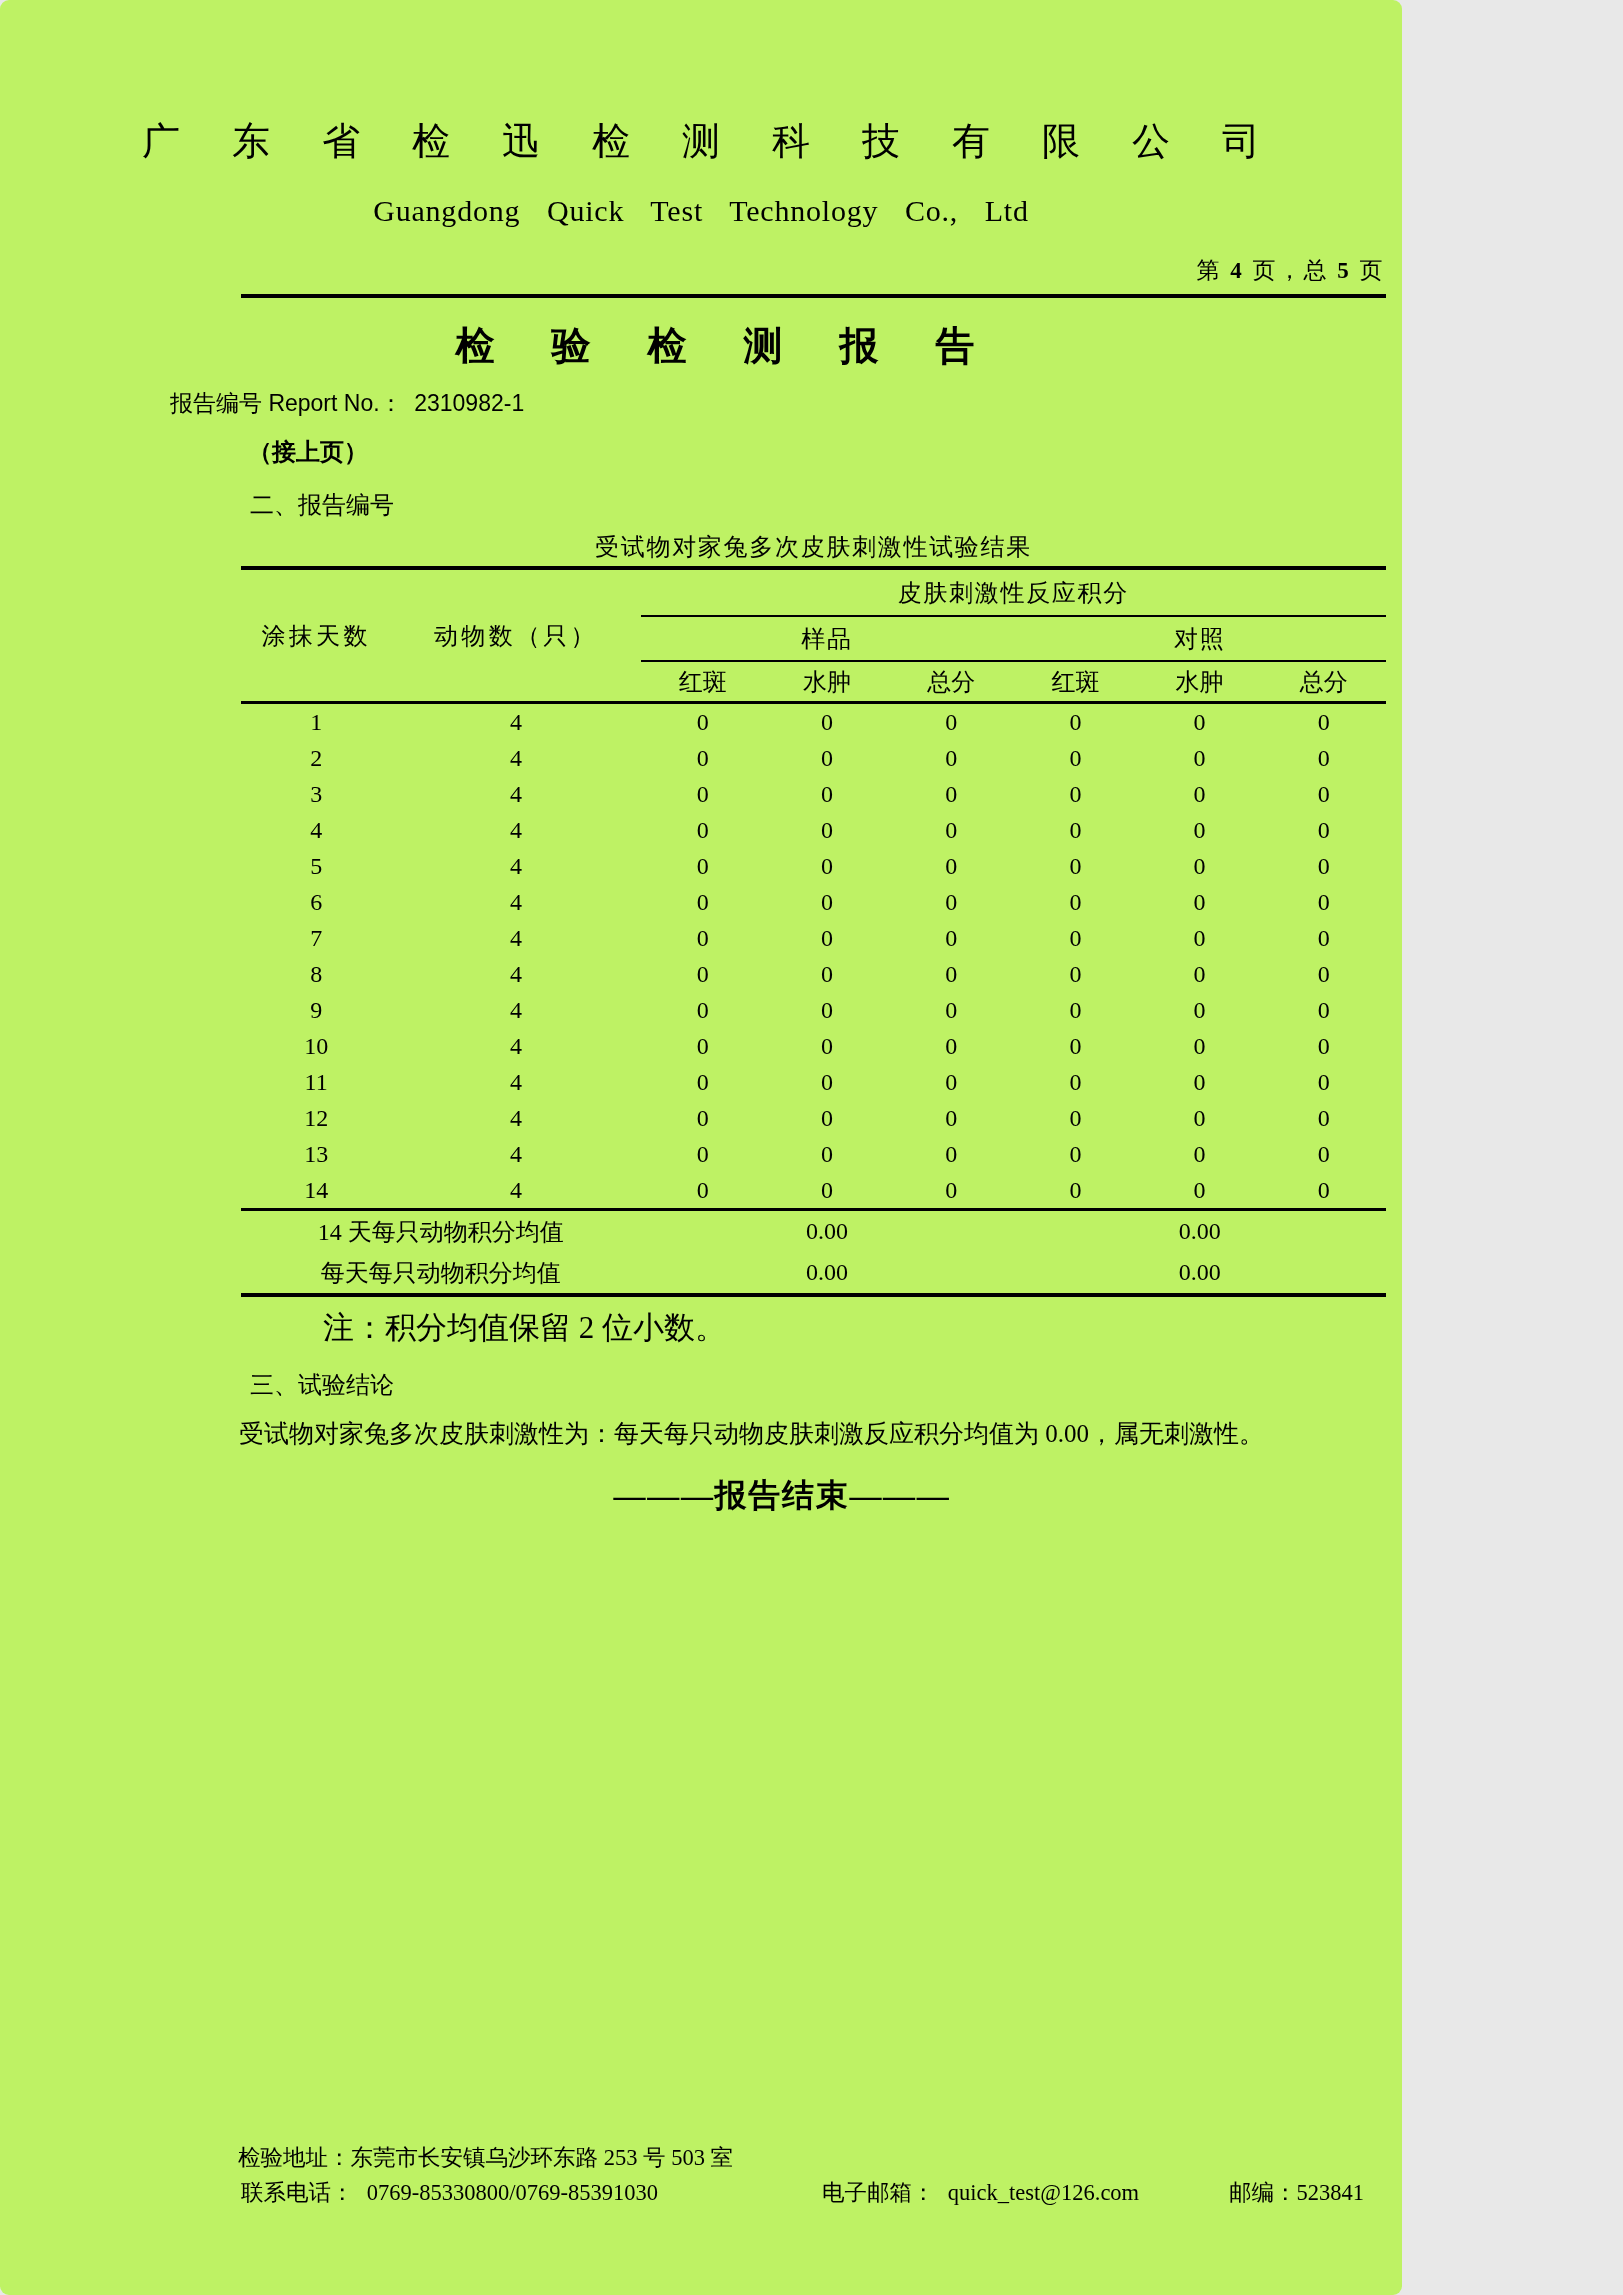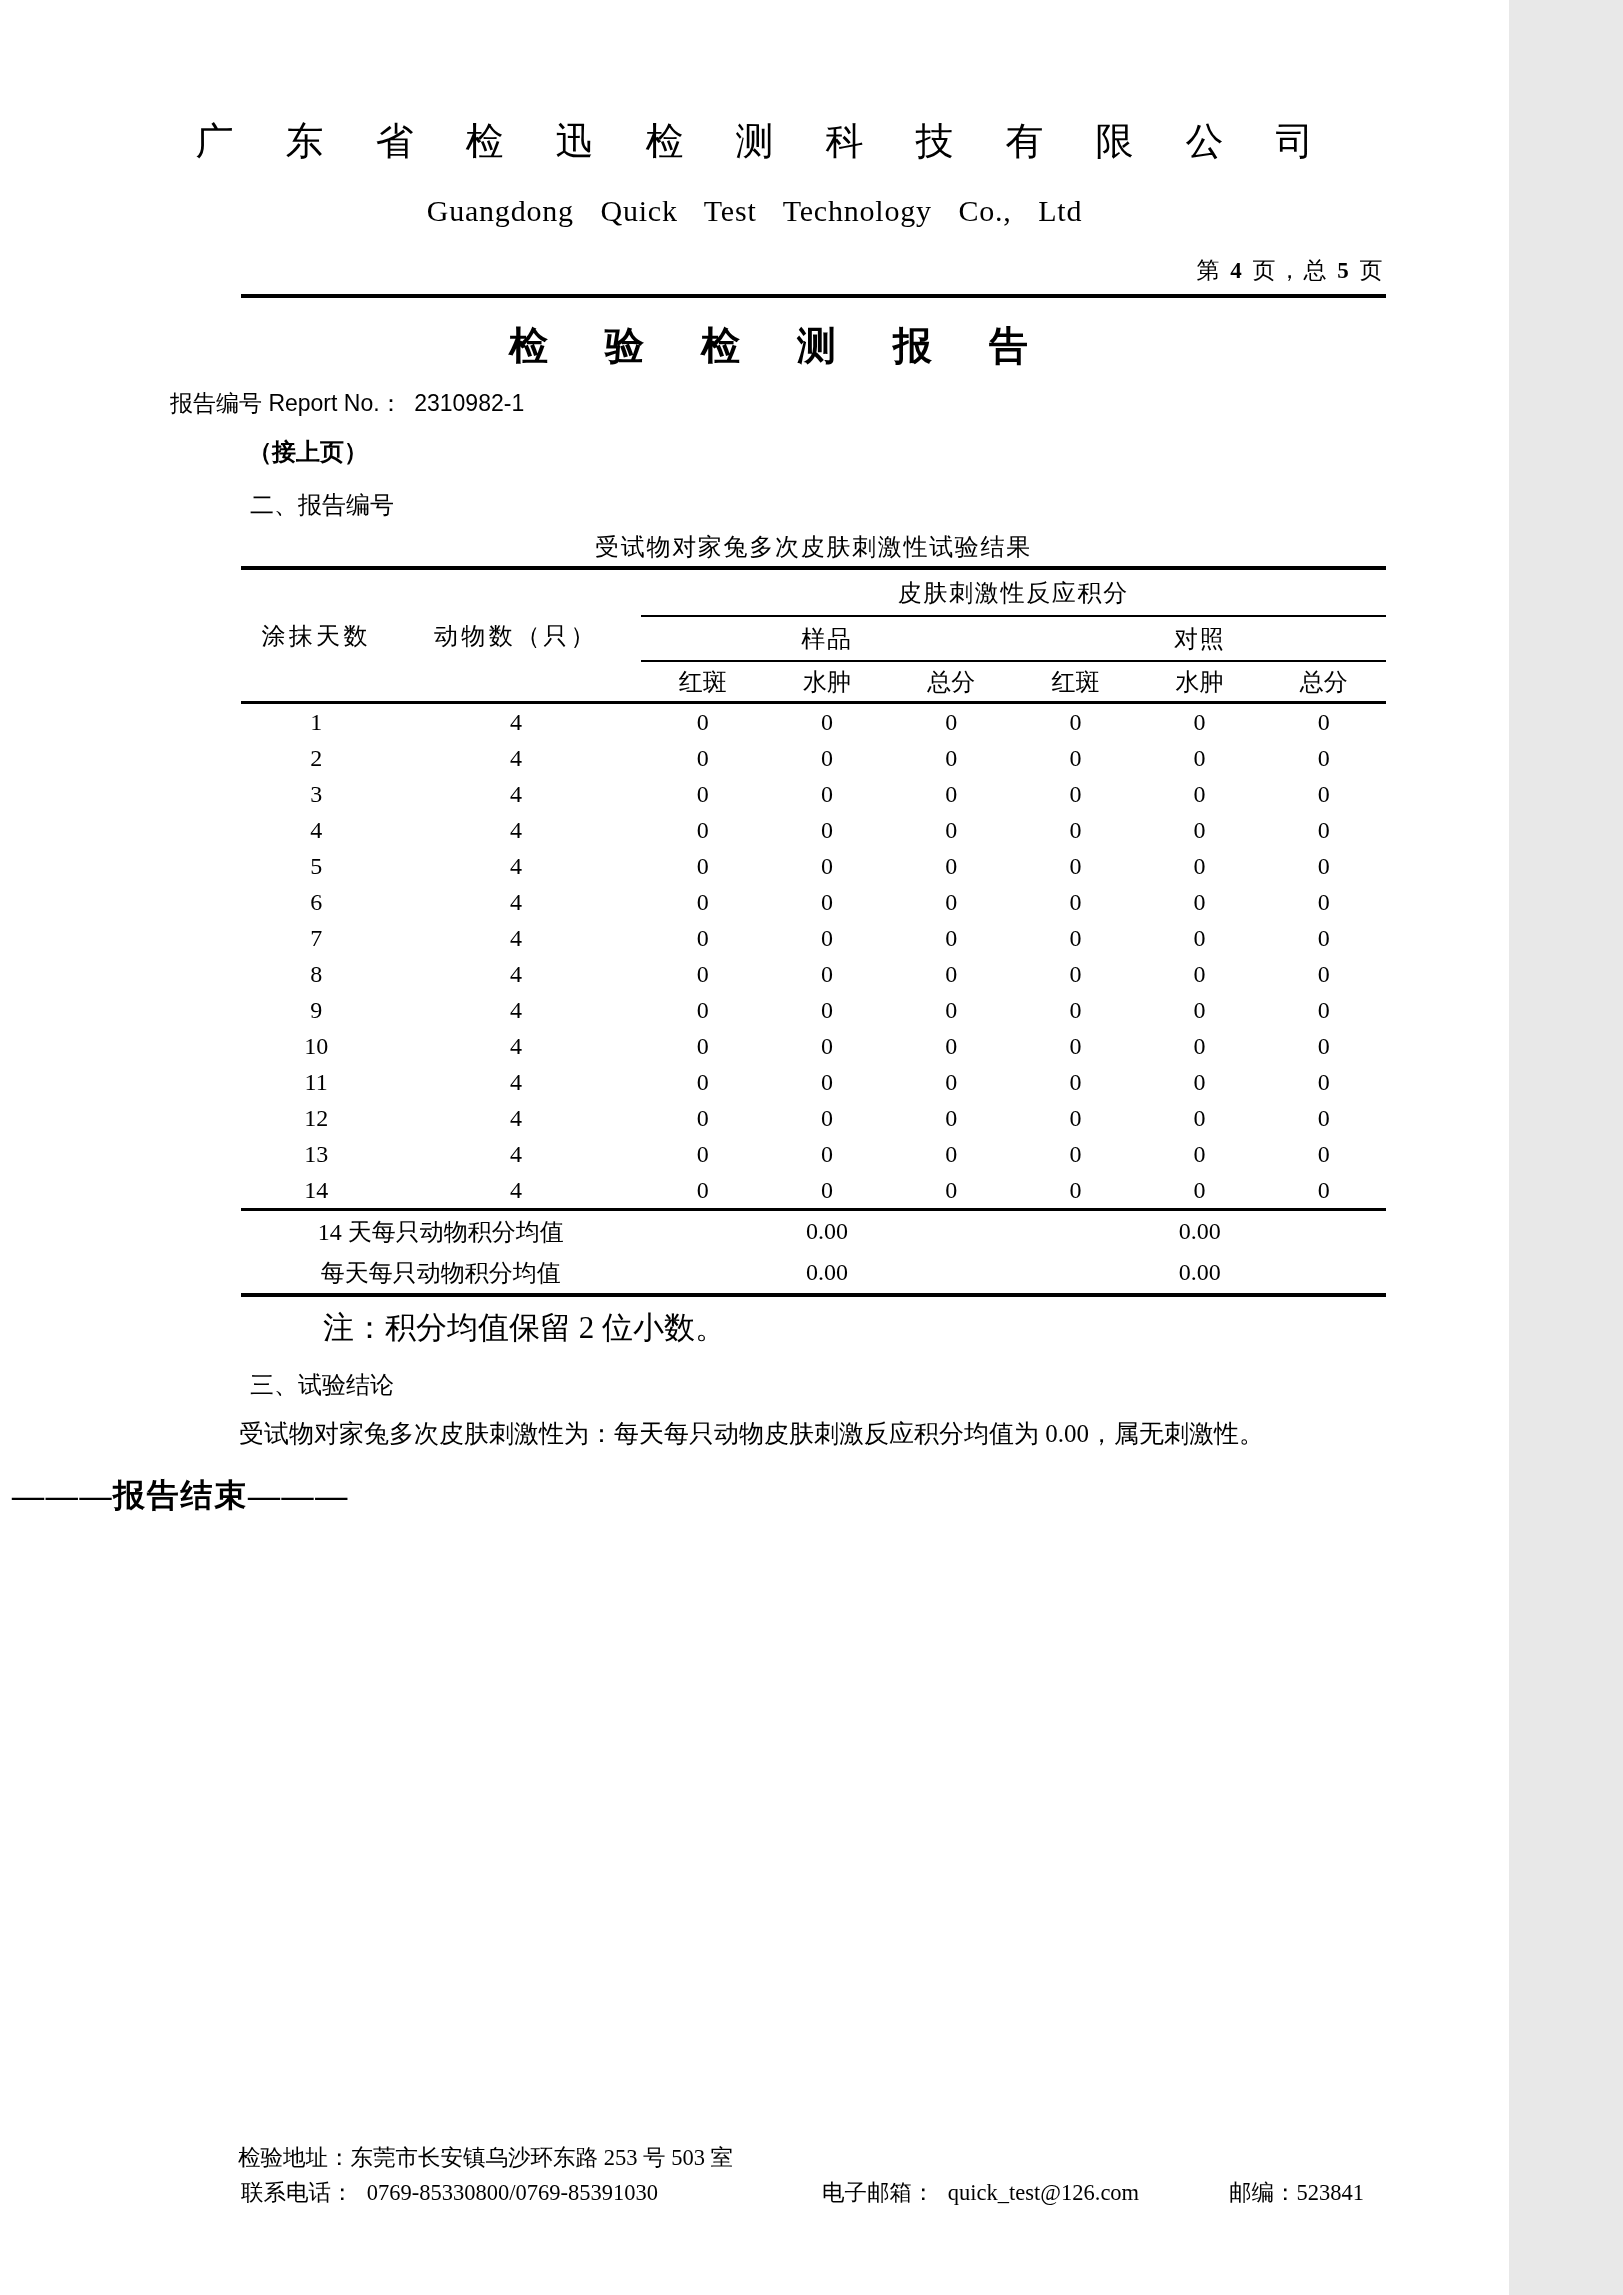--- a/index.html
+++ b/index.html
@@ -1,22 +1,23 @@
 <!DOCTYPE html>
 <html style="font-size:13.3px"><head>
 <meta charset="utf-8">
 <style>
   html,body{margin:0;padding:0;background:#e8e8e8;}
   .page{
     position:relative;
-    width:1509px;height:2295px;
-    background:#ffffff;
+    width:1402px;height:2295px;
+    background:#bef264;
     overflow:hidden;
     font-family:"Liberation Serif","DejaVu Serif",serif;
     color:#000;
+    border-radius:9px;
   }
   .abs{position:absolute;}
 
   
   .company-cn{
     top:116px;left:0;width:100%;
     text-align:center;
     font-size:38px;letter-spacing:52px;padding-left:52px;
     box-sizing:border-box;white-space:nowrap;
   }
@@ -85,22 +86,22 @@
   tbody.data tr:last-child td{border-bottom:3.3px solid #000;}
   tbody.summary td{height:41px;}
 
   
   .note{top:1307px;left:323px;font-size:31px;}
   .conclusion{
     top:1417px;left:239px;
     font-size:25px;white-space:nowrap;
   }
   .end-marker{
-    top:1474px;left:12px;width:1564px;
-    text-align:left;font-size:32px;font-weight:bold;letter-spacing:1.7px;
+    top:1474px;left:0;width:1564px;
+    text-align:center;font-size:32px;font-weight:bold;letter-spacing:1.7px;
   }
 
   
   .footer-line1{top:2142px;left:238px;font-size:22.5px;white-space:nowrap;}
   .footer-line2{top:2177px;left:0;width:100%;font-size:22.5px;}
   .footer-line2 .f-phone{position:absolute;left:241px;white-space:nowrap;}
   .footer-line2 .f-email{position:absolute;left:822px;white-space:nowrap;}
   .footer-line2 .f-post{position:absolute;left:1229px;white-space:nowrap;}
   .footer-line2 .f-gap{display:inline-block;width:13.3px;}
 

